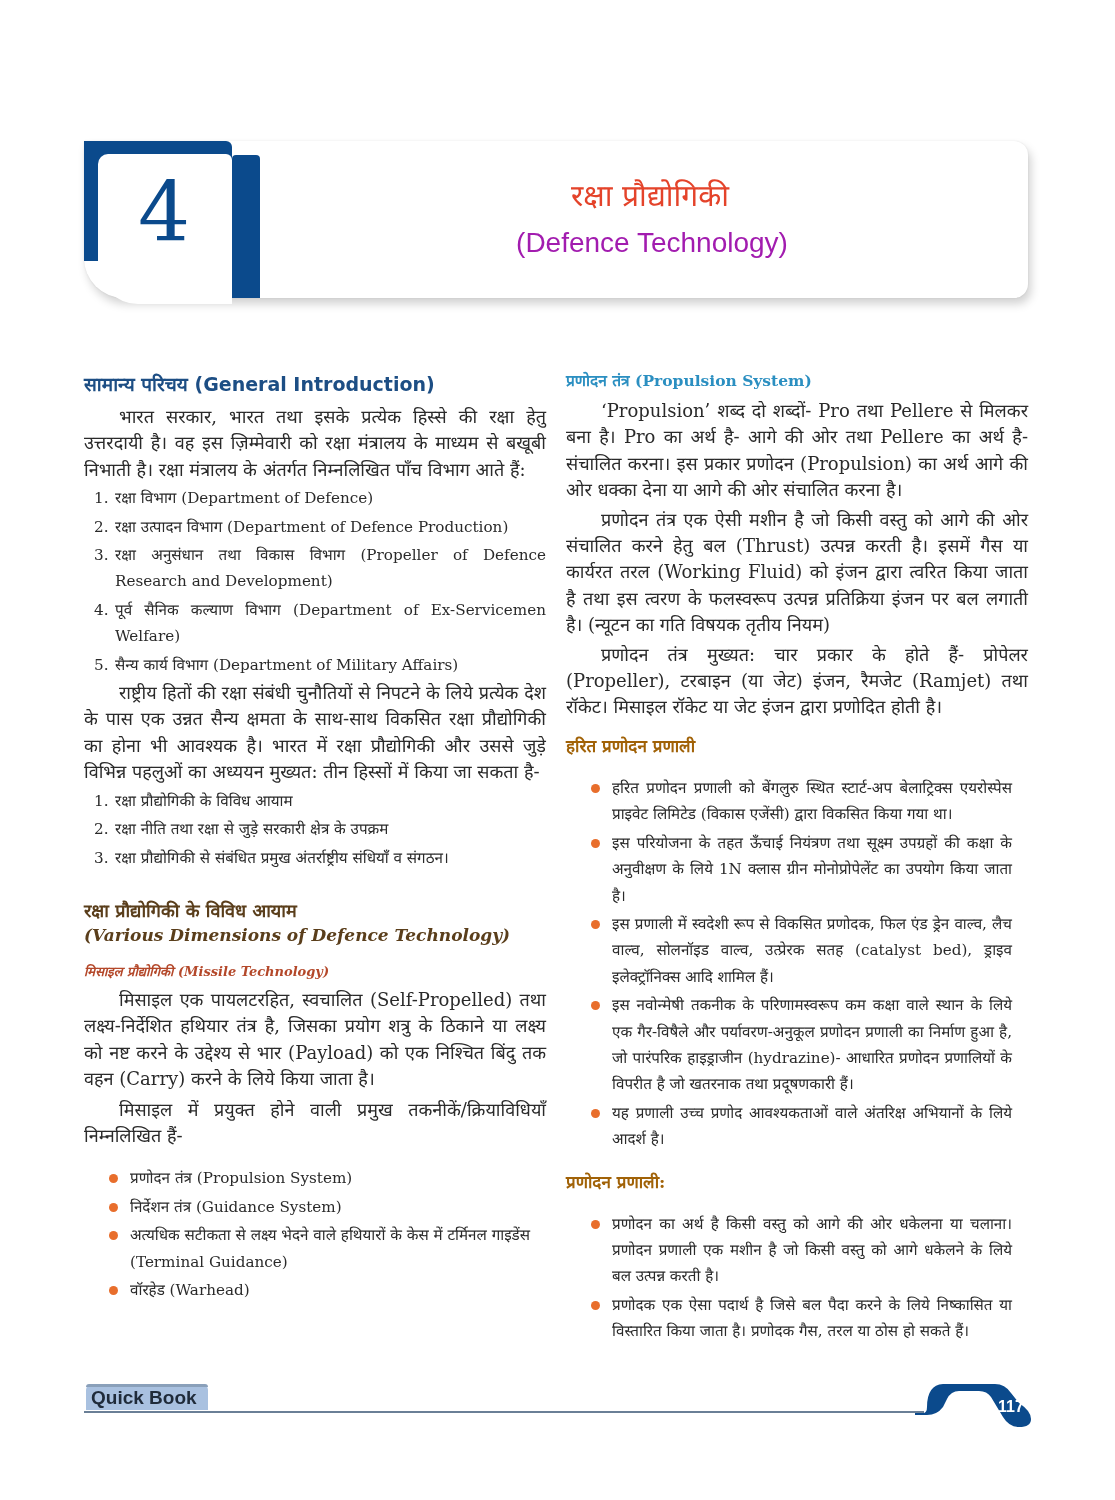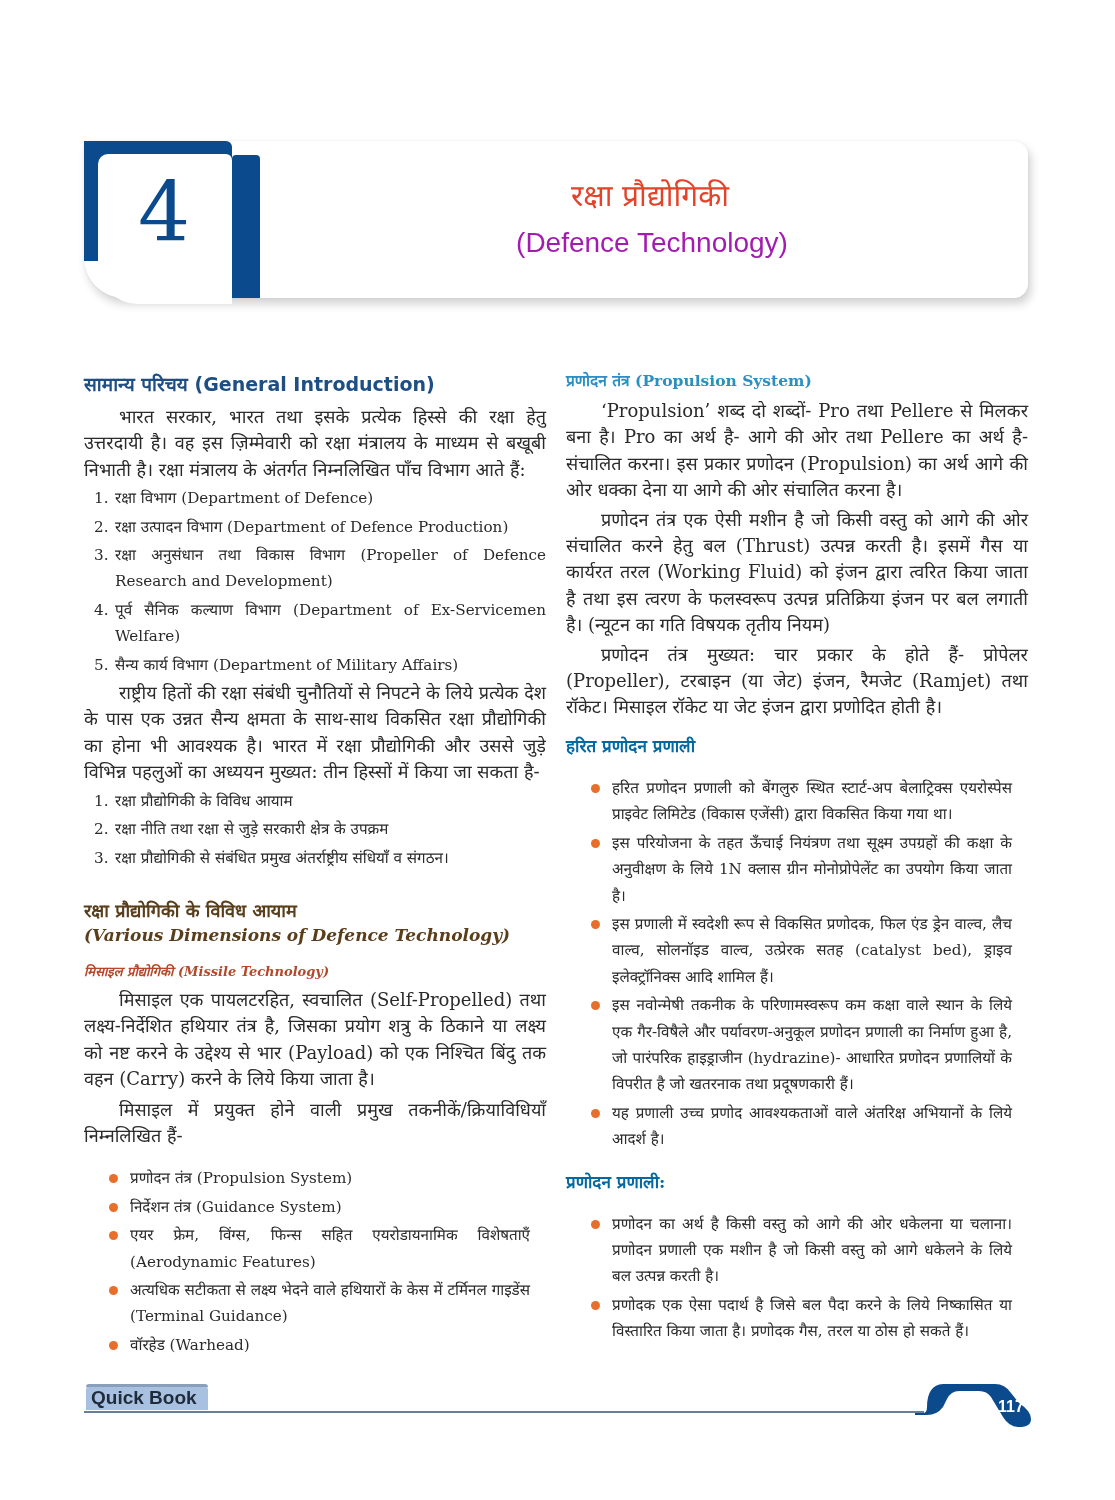--- a/index.html
+++ b/index.html
@@ -65,21 +65,21 @@
   .h-brown {
     font-size: 18px; font-weight: bold; color: #5a3e1b; line-height: 24px; margin: 0;
   }
   .h-brown-sub {
     font-size: 17px; font-weight: bold; font-style: italic; color: #5a3e1b; line-height: 24px; margin: 0 0 12px 0;
   }
   .h-rust {
     font-size: 13px; font-weight: bold; font-style: italic; color: #b4482a; line-height: 26px; margin: 0 0 2px 0;
   }
   .h-brown2 {
-    font-size: 17px; font-weight: bold; color: #0369a1; line-height: 26px; margin: 8px 0 4px 0;
+    font-size: 17px; font-weight: bold; color: #a16207; line-height: 26px; margin: 8px 0 4px 0;
   }
 
   ol.num { list-style: none; margin: 2px 0 0 0; padding: 0; }
   ol.num li {
     position: relative; padding-left: 31px; font-size: 15.2px; line-height: 26.4px;
     text-align: justify; margin-bottom: 2px;
   }
   ol.num li .n { position: absolute; left: 10px; top: 0; }
 
   ul.dot { list-style: none; margin: 16px; padding: 0; }
@@ -153,21 +153,20 @@
   <h2 class="h-brown">रक्षा प्रौद्योगिकी के विविध आयाम</h2>
   <h3 class="h-brown-sub">(Various Dimensions of Defence Technology)</h3>
 
   <h3 class="h-rust">मिसाइल प्रौद्योगिकी (Missile Technology)</h3>
   <p class="p indent">मिसाइल एक पायलटरहित, स्वचालित (Self-Propelled) तथा लक्ष्य-निर्देशित हथियार तंत्र है, जिसका प्रयोग शत्रु के ठिकाने या लक्ष्य को नष्ट करने के उद्देश्य से भार (Payload) को एक निश्चित बिंदु तक वहन (Carry) करने के लिये किया जाता है।</p>
   <p class="p indent" style="margin-top:4px">मिसाइल में प्रयुक्त होने वाली प्रमुख तकनीकें/क्रियाविधियाँ निम्नलिखित हैं-</p>
 
   <ul class="dot">
     <li><span class="b"></span><span>प्रणोदन तंत्र (Propulsion System)</span></li>
     <li><span class="b"></span><span>निर्देशन तंत्र (Guidance System)</span></li>
-    <li><span class="b"></span><span>एयर फ्रेम, विंग्स, फिन्स सहित एयरोडायनामिक विशेषताएँ (Aerodynamic Features)</span></li>
     <li><span class="b"></span><span>अत्यधिक सटीकता से लक्ष्य भेदने वाले हथियारों के केस में टर्मिनल गाइडेंस (Terminal Guidance)</span></li>
     <li><span class="b"></span><span>वॉरहेड (Warhead)</span></li>
   </ul>
 </div>
 
 <div class="col col-right">
   <h3 class="h-blue">प्रणोदन तंत्र (Propulsion System)</h3>
   <p class="p indent">‘Propulsion’ शब्द दो शब्दों- Pro तथा Pellere से मिलकर बना है। Pro का अर्थ है- आगे की ओर तथा Pellere का अर्थ है- संचालित करना। इस प्रकार प्रणोदन (Propulsion) का अर्थ आगे की ओर धक्का देना या आगे की ओर संचालित करना है।</p>
   <p class="p indent" style="margin-top:3px">प्रणोदन तंत्र एक ऐसी मशीन है जो किसी वस्तु को आगे की ओर संचालित करने हेतु बल (Thrust) उत्पन्न करती है। इसमें गैस या कार्यरत तरल (Working Fluid) को इंजन द्वारा त्वरित किया जाता है तथा इस त्वरण के फलस्वरूप उत्पन्न प्रतिक्रिया इंजन पर बल लगाती है। (न्यूटन का गति विषयक तृतीय नियम)</p>
   <p class="p indent" style="margin-top:3px">प्रणोदन तंत्र मुख्यत: चार प्रकार के होते हैं- प्रोपेलर (Propeller), टरबाइन (या जेट) इंजन, रैमजेट (Ramjet) तथा रॉकेट। मिसाइल रॉकेट या जेट इंजन द्वारा प्रणोदित होती है।</p>

